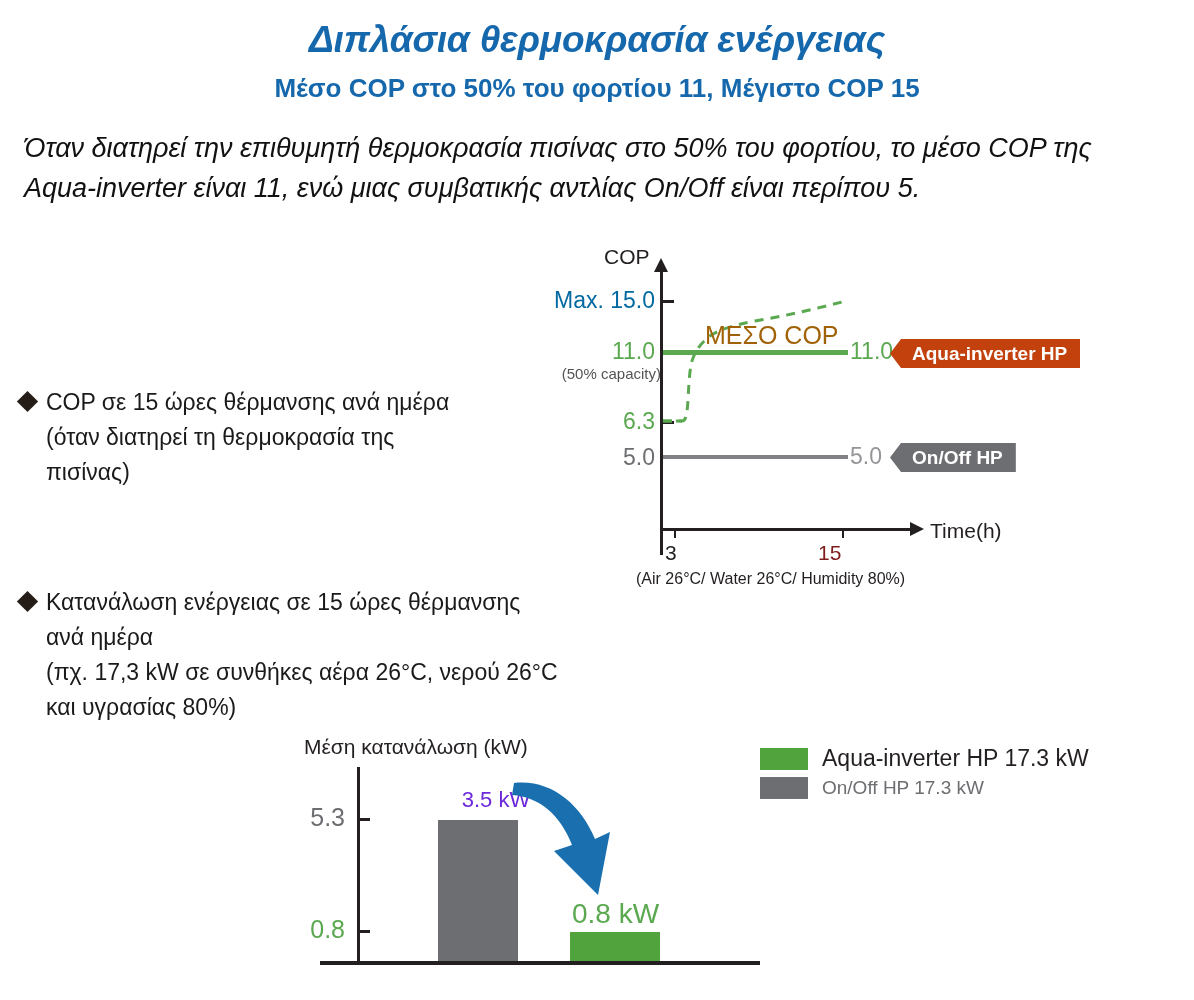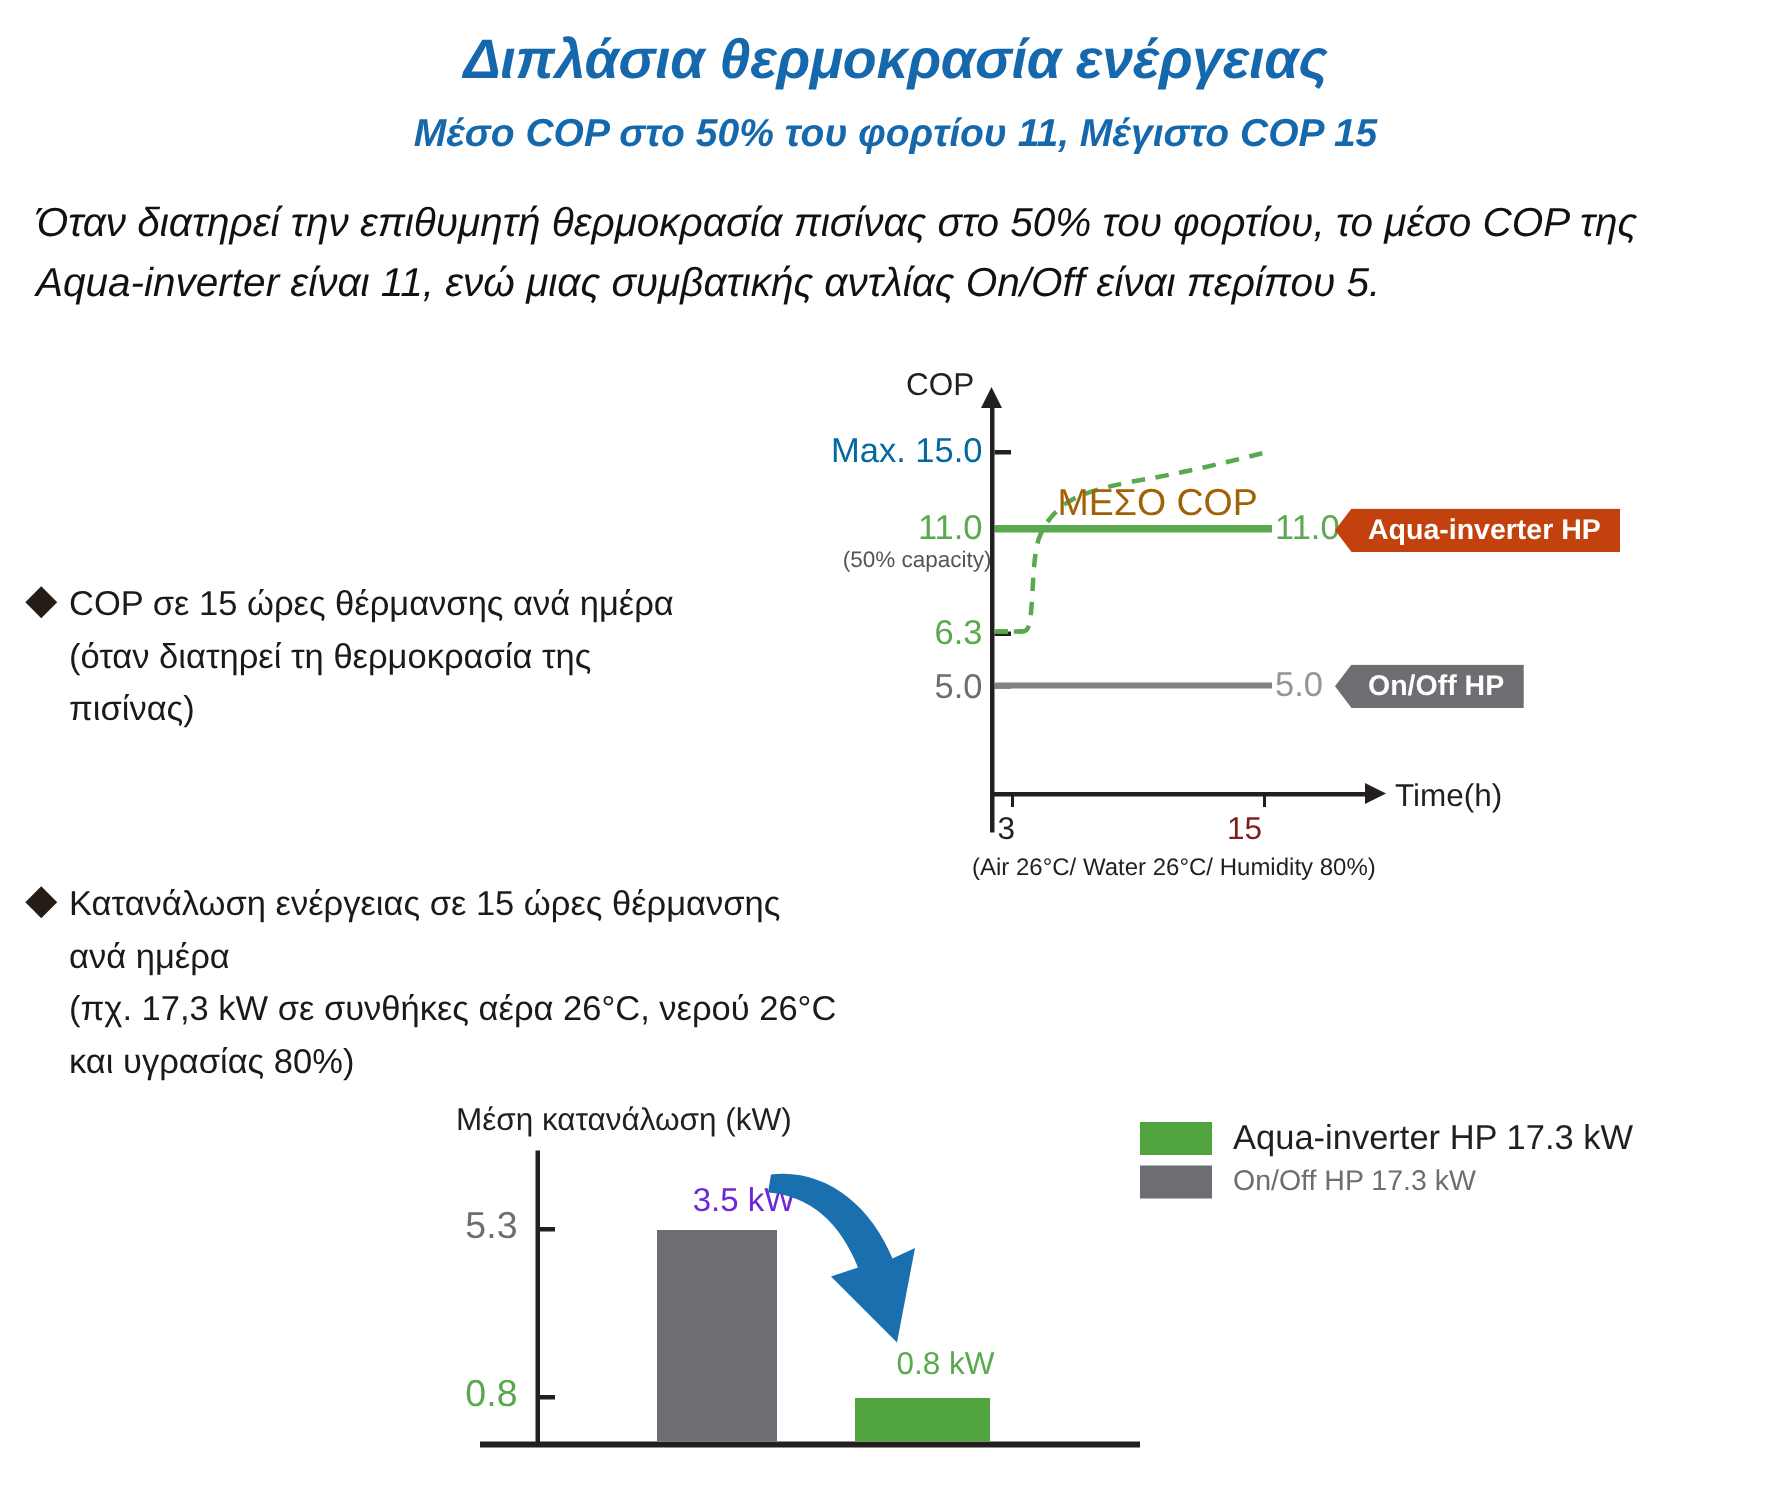--- a/index.html
+++ b/index.html
@@ -19,21 +19,21 @@
     text-align:center;
     font-size:37px;line-height:44px;
     font-weight:bold;font-style:italic;
     color:#1668AD;
     letter-spacing:-0.2px;
   }
   #title-sub{
     left:0;top:72px;width:1194px;
     text-align:center;
     font-size:26px;line-height:32px;
-    font-weight:bold;font-style:italic;
+    font-weight:bold;
     color:#1668AD;
   }
 
   
   #intro{
     left:24px;top:128px;width:1130px;
     font-size:27px;line-height:40px;
     font-style:italic;
     color:#111;
   }
@@ -92,37 +92,37 @@
   .badge{
     position:absolute;height:29px;line-height:29px;
     color:#fff;font-size:19px;font-weight:bold;
     padding:0 13px 0 22px;white-space:nowrap;
   }
   #badge-aqua{left:390px;top:94px;background:#c2410c;
     clip-path:polygon(0 50%,11px 0,100% 0,100% 100%,11px 100%);}
   #badge-onoff{left:390px;top:198px;background:#6D6E71;
     clip-path:polygon(0 50%,11px 0,100% 0,100% 100%,11px 100%);}
 
-  #cop-footnote{left:148px;top:325px;font-size:16px;color:#231f20;}
+  #cop-footnote{left:136px;top:325px;font-size:16px;color:#231f20;}
 
   
   #bar-chart{left:300px;top:735px;width:480px;height:265px;}
   #bar-title{left:4px;top:0px;font-size:21px;color:#231f20;}
   #bar-axis-y{left:57px;top:32px;width:3px;height:196px;background:#231f20;}
   #bar-axis-x{left:20px;top:226px;width:440px;height:4px;background:#231f20;}
   .bar-tick{position:absolute;left:60px;width:10px;height:3px;background:#231f20;}
   #bar-tick-35{top:83px;}
   #bar-tick-08{top:195px;}
   #bar-lbl-35{position:absolute;right:435px;top:68px;font-size:25px;color:#6d6e71;}
   #bar-lbl-08{position:absolute;right:435px;top:180px;font-size:25px;color:#5aa84f;}
 
   #bar-gray{position:absolute;left:138px;top:85px;width:80px;height:141px;background:#6D6E71;}
   #bar-green{position:absolute;left:270px;top:197px;width:90px;height:29px;background:#51A33D;}
   #bar-val-gray{position:absolute;left:156px;top:52px;width:80px;text-align:center;font-size:22px;color:#6d28d9;}
-  #bar-val-green{position:absolute;left:268px;top:163px;width:95px;text-align:right;font-size:21px;color:#5aa84f;}
+  #bar-val-green{position:absolute;left:268px;top:163px;width:95px;text-align:center;font-size:28px;color:#5aa84f;}
 
   #arrow-blue{position:absolute;left:210px;top:42px;width:130px;height:125px;}
 
   
   #legend{left:760px;top:745px;}
   .legend-row{display:flex;align-items:center;margin-bottom:5px;}
   .legend-swatch{width:48px;height:22px;margin-right:14px;flex:0 0 auto;}
   .legend-text-1{font-size:23px;color:#231f20;}
   .legend-text-2{font-size:19px;color:#6d6e71;}
 </style>

